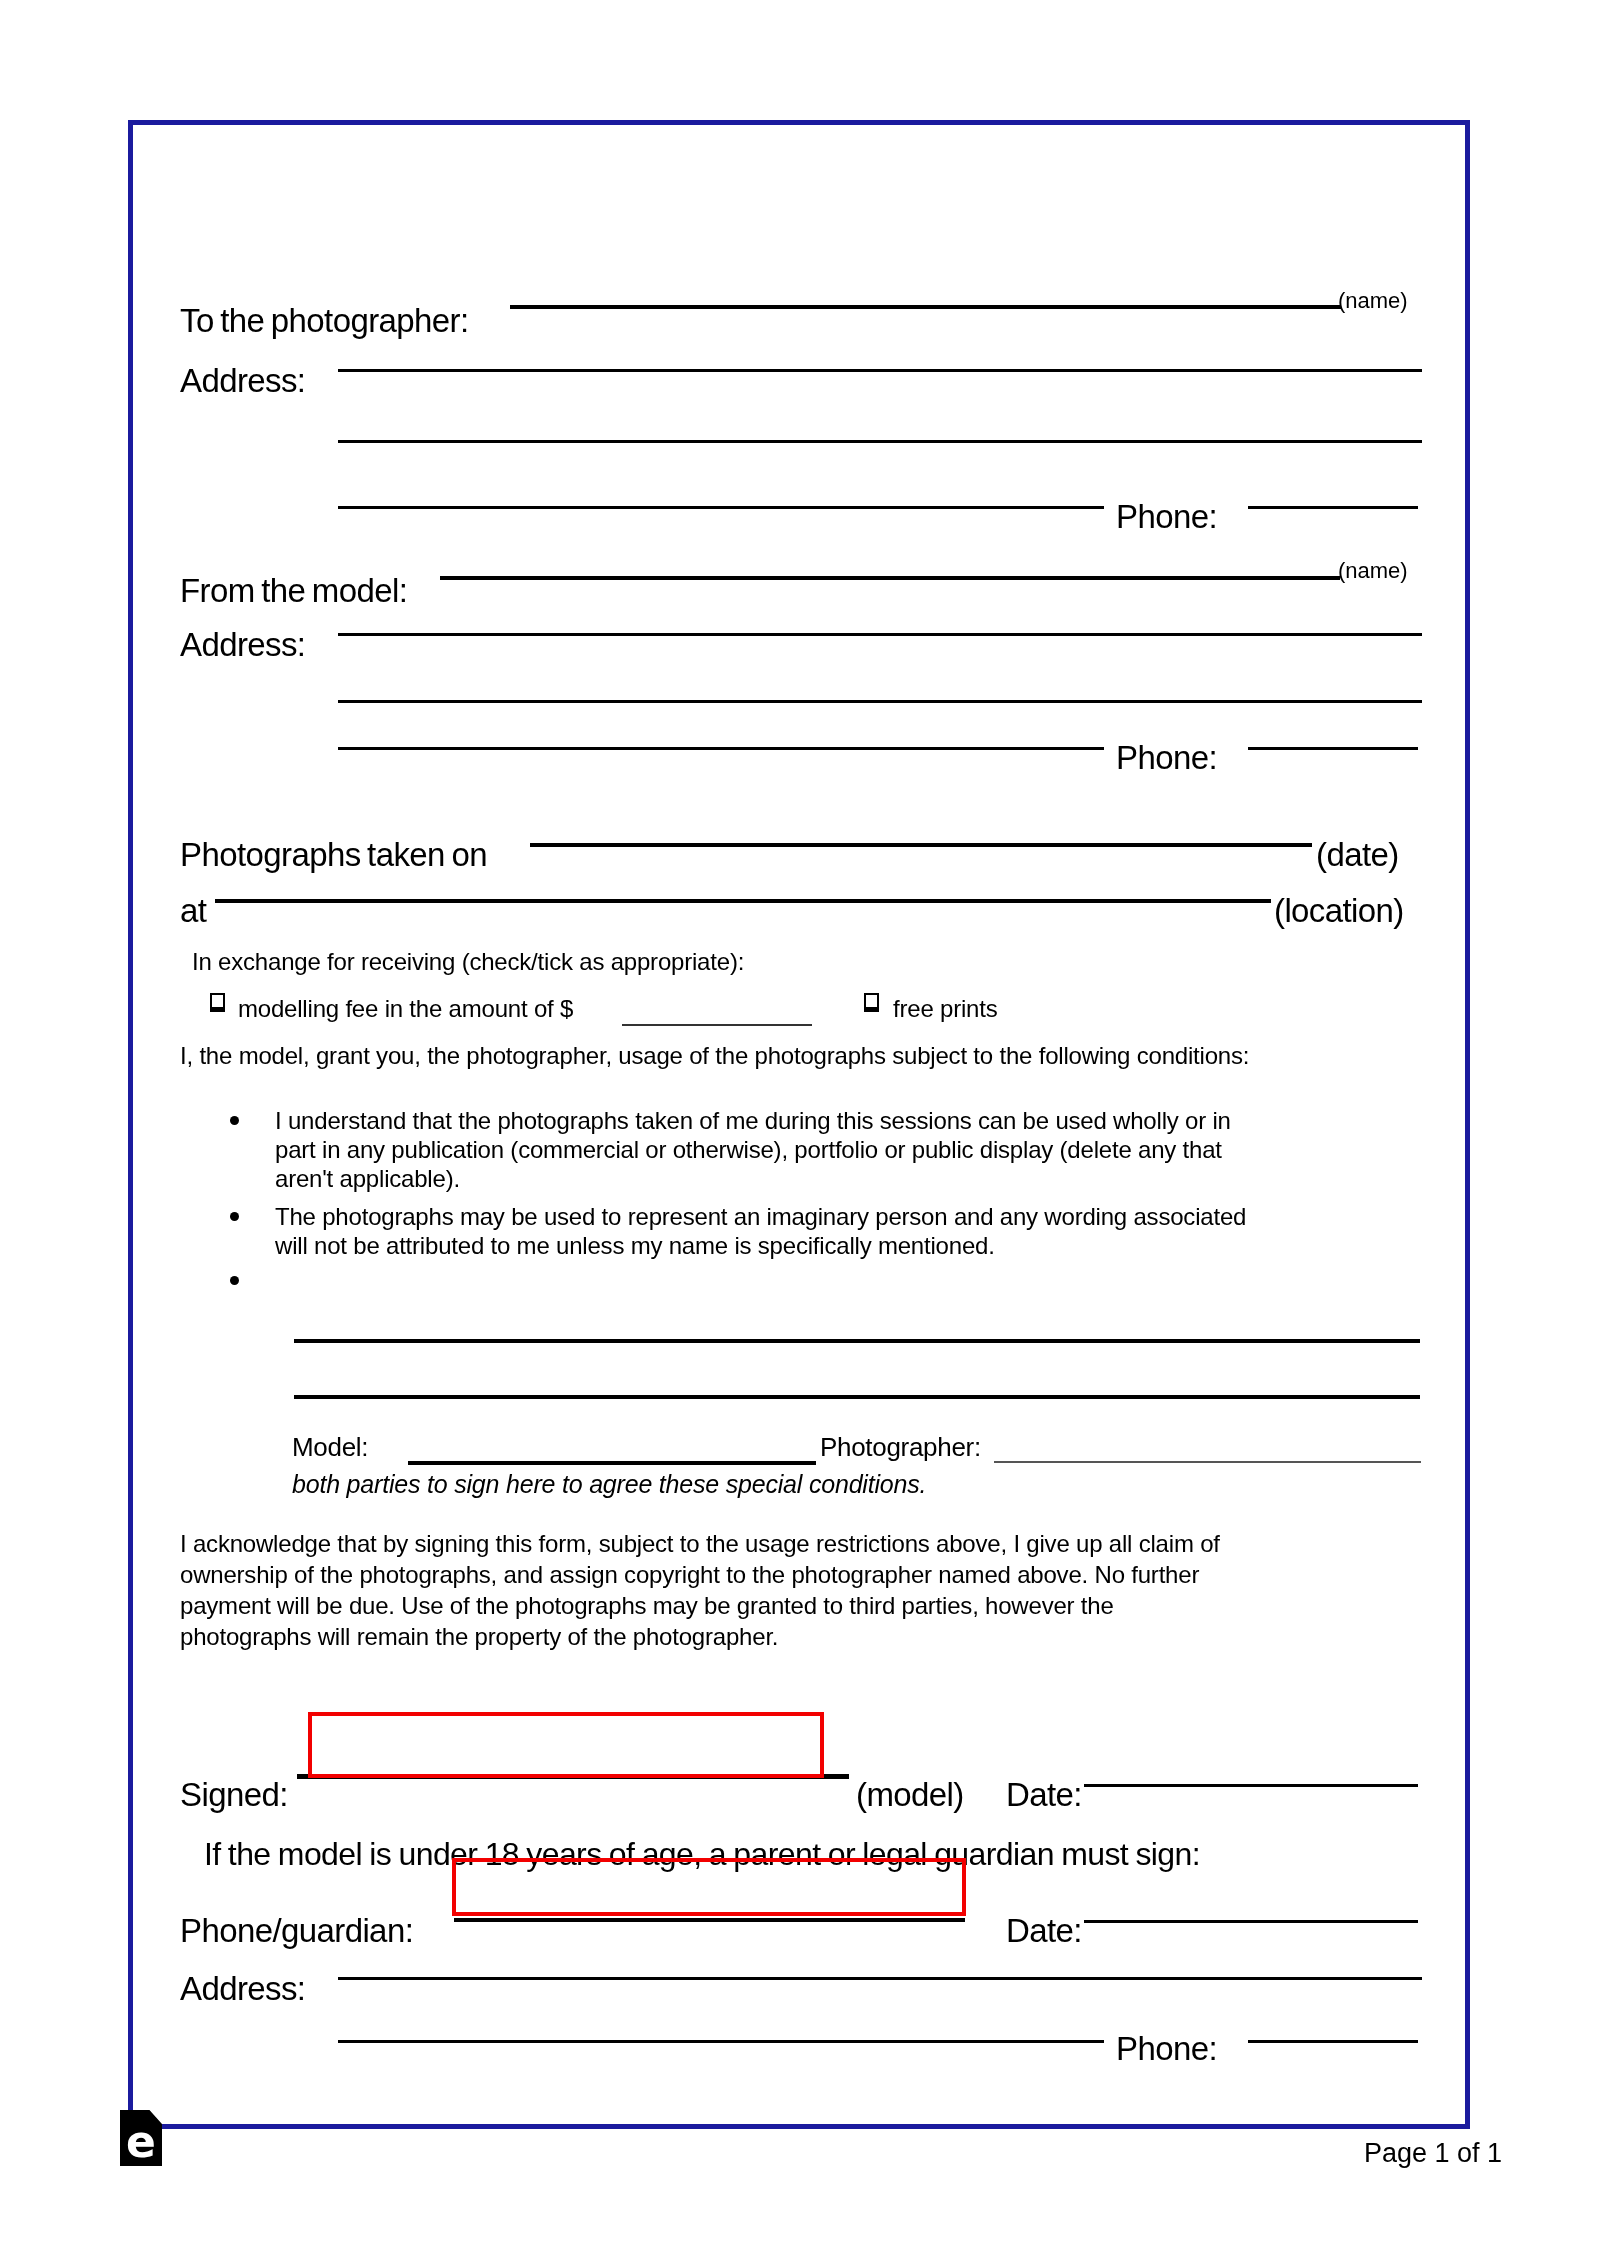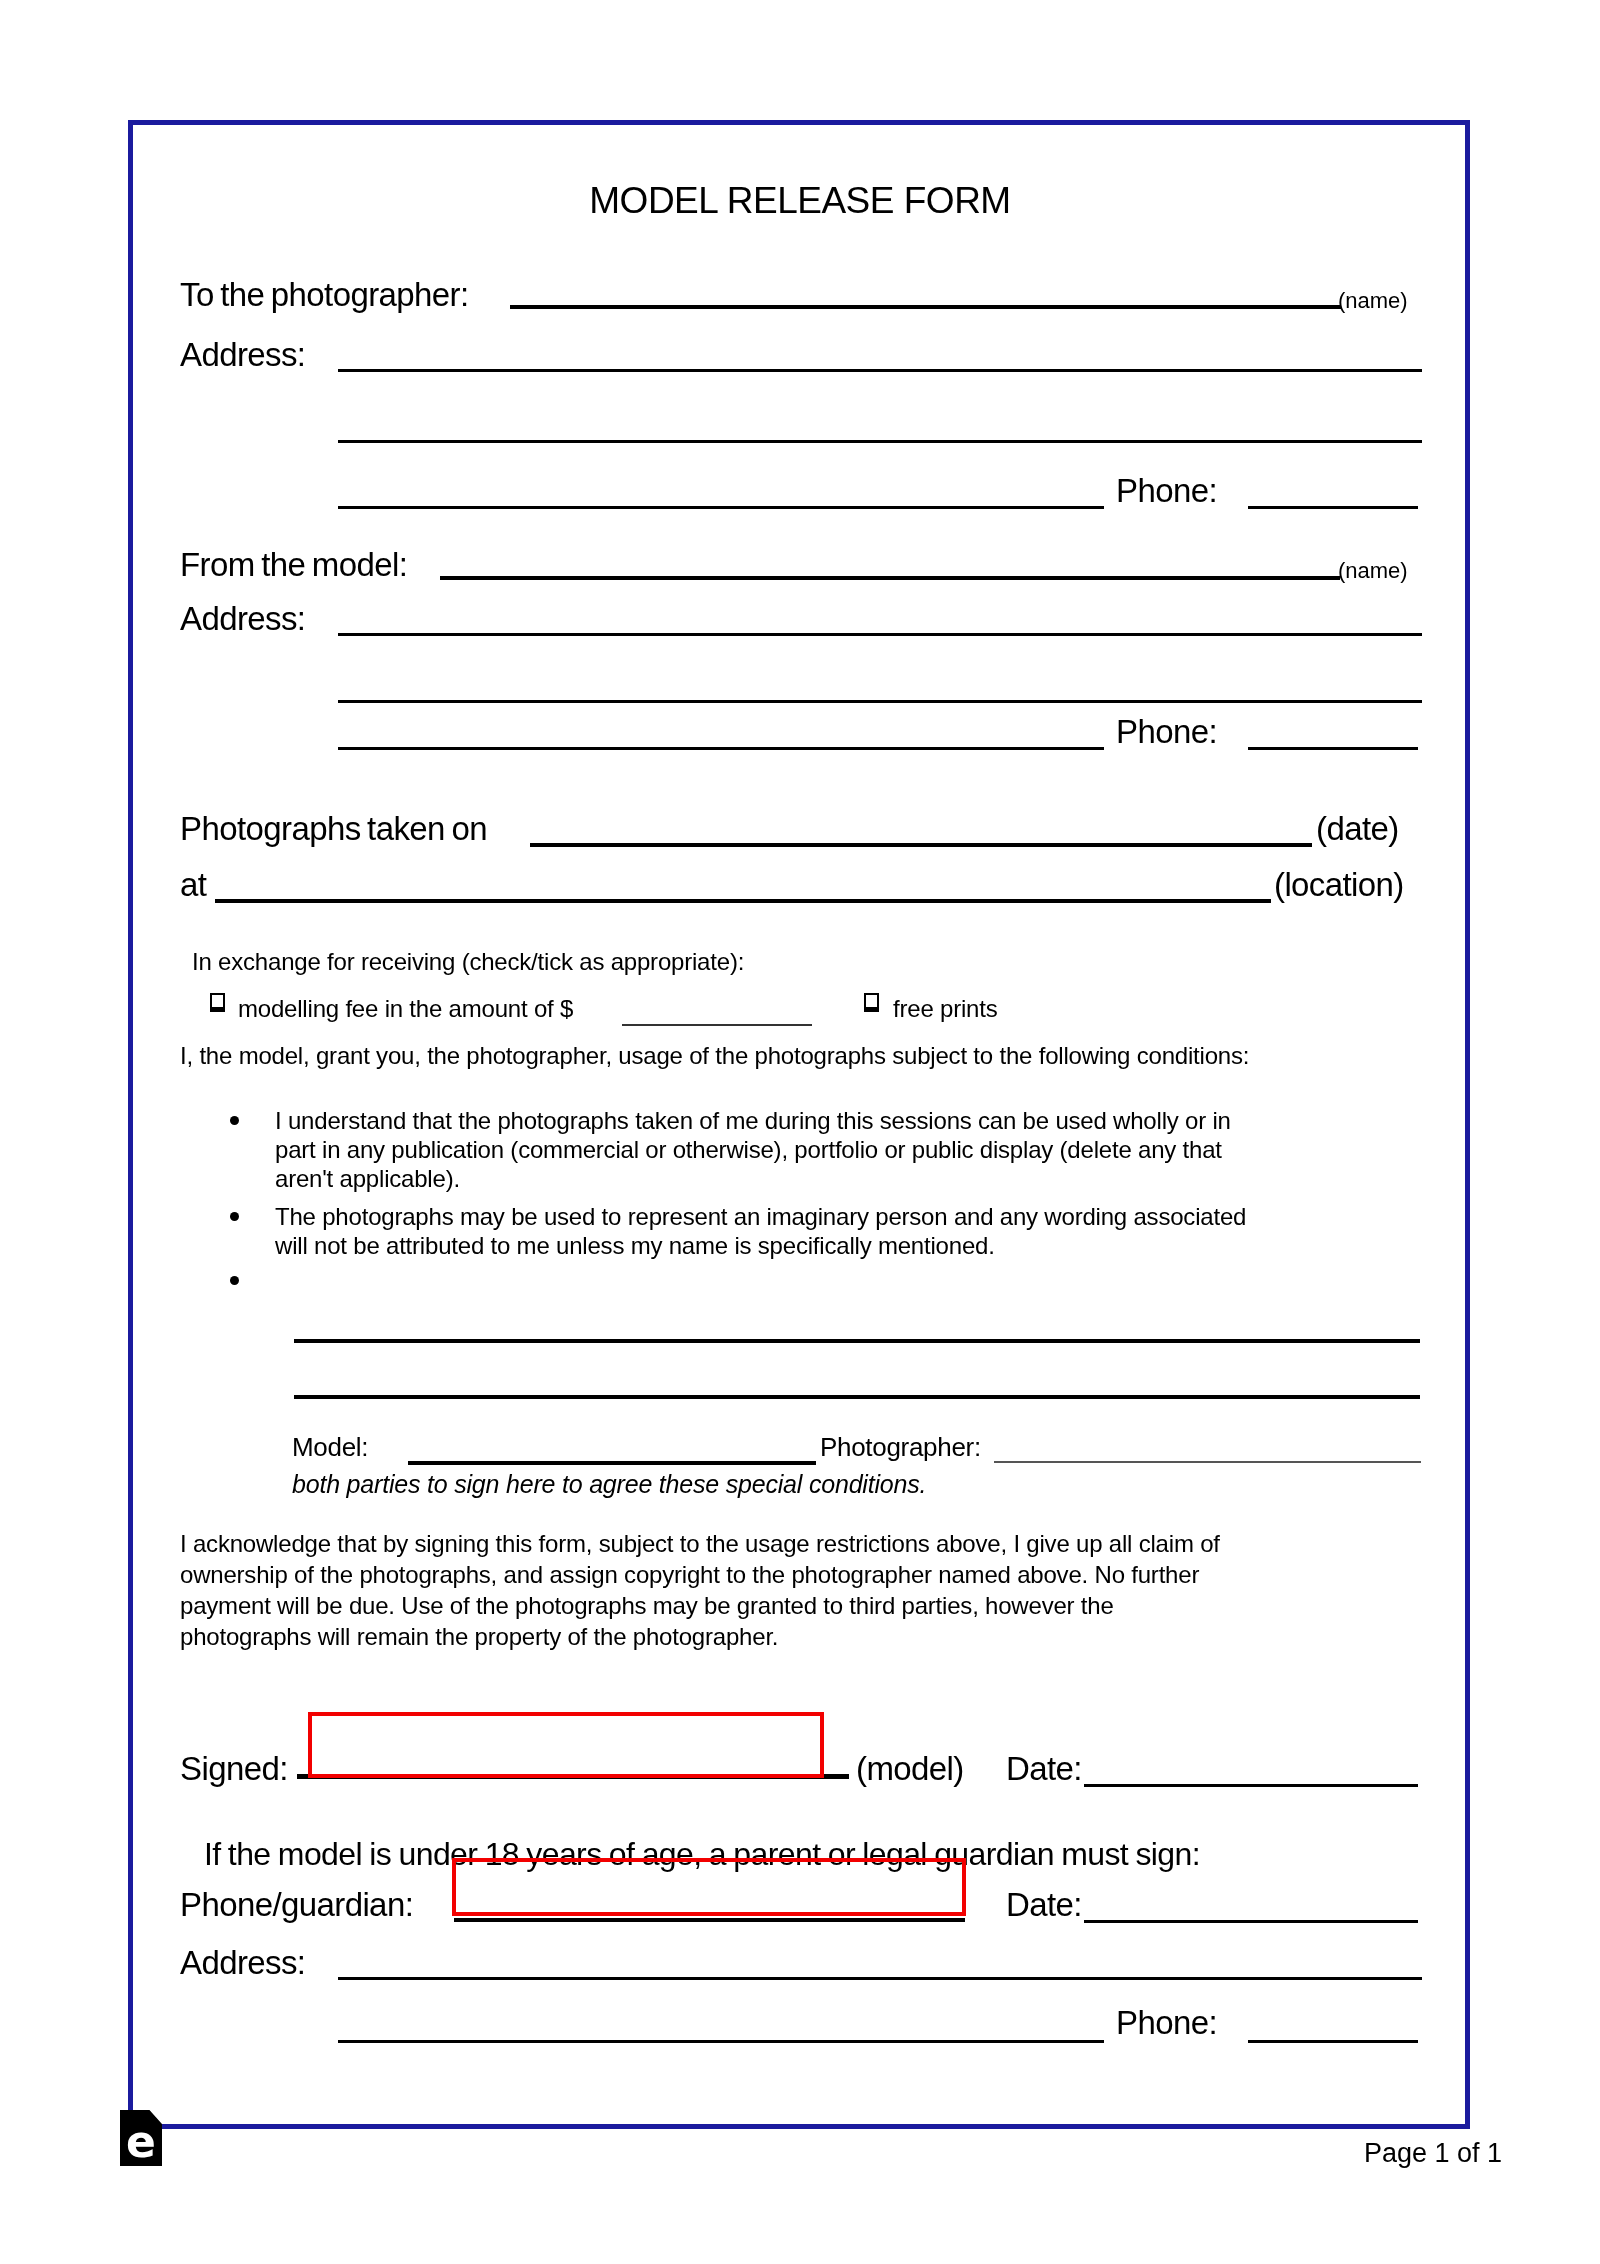--- a/index.html
+++ b/index.html
@@ -2,21 +2,21 @@
 <html><head>
 <meta charset="utf-8">
 <style>
   html,body{margin:0;padding:0;background:#fff;}
   .page{position:relative;width:1600px;height:2264px;background:#ffffff;
         font-family:"Liberation Sans","DejaVu Sans",sans-serif;color:#000;overflow:hidden;}
   .abs{position:absolute;}
   .doc-border{left:128px;top:120px;width:1342px;height:2009px;
               border:5px solid #1b1b9e;box-sizing:border-box;}
   .title{left:0;top:180px;width:1600px;text-align:center;font-size:37px;letter-spacing:-0.5px;}
-  .lbl-lg{font-size:33px;letter-spacing:-0.6px;word-spacing:-2px;white-space:nowrap;}
+  .lbl-lg{font-size:33px;letter-spacing:-0.6px;word-spacing:-2px;white-space:nowrap;margin-top:26px;}
   .lbl-md{font-size:24px;letter-spacing:-0.2px;white-space:nowrap;}
   .hint-sm{font-size:22px;white-space:nowrap;}
   .para{font-size:24px;line-height:31px;letter-spacing:-0.2px;white-space:pre-line;}
   .prewrap{white-space:pre-wrap;}
   .line{background:#000;height:3px;}
   .line-thick{background:#000;height:4px;}
   .line-heavy{background:#000;height:5px;}
   .line-thin{background:#555;height:2px;}
   .line-gray{background:#333;height:2px;}
   .checkbox{width:15px;height:19px;border:2px solid #000;border-bottom-width:5px;box-sizing:border-box;background:#fff;}
@@ -35,21 +35,20 @@
   .logo-letter{color:#fff;font-size:44px;font-weight:bold;line-height:1;margin-bottom:2px;
                font-family:"DejaVu Sans",sans-serif;}
 </style>
 </head>
 <body>
 
 <div class="page">
 
   <div class="abs doc-border"></div>
 
-  <div class="abs title">MODEL RELEASE FORM</div>
 
   <span class="abs lbl-lg" style="left:180px;top:276px;">To the photographer:</span>
   <div class="abs line-thick" style="left:510px;top:305px;width:831px;"></div>
   <span class="abs hint-sm" style="left:1338px;top:288px;">(name)</span>
 
   <span class="abs lbl-lg" style="left:180px;top:336px;">Address:</span>
   <div class="abs line" style="left:338px;top:369px;width:1084px;"></div>
   <div class="abs line" style="left:338px;top:440px;width:1084px;"></div>
   <div class="abs line" style="left:338px;top:506px;width:766px;"></div>
   <span class="abs lbl-lg" style="left:1116px;top:472px;">Phone:</span>

